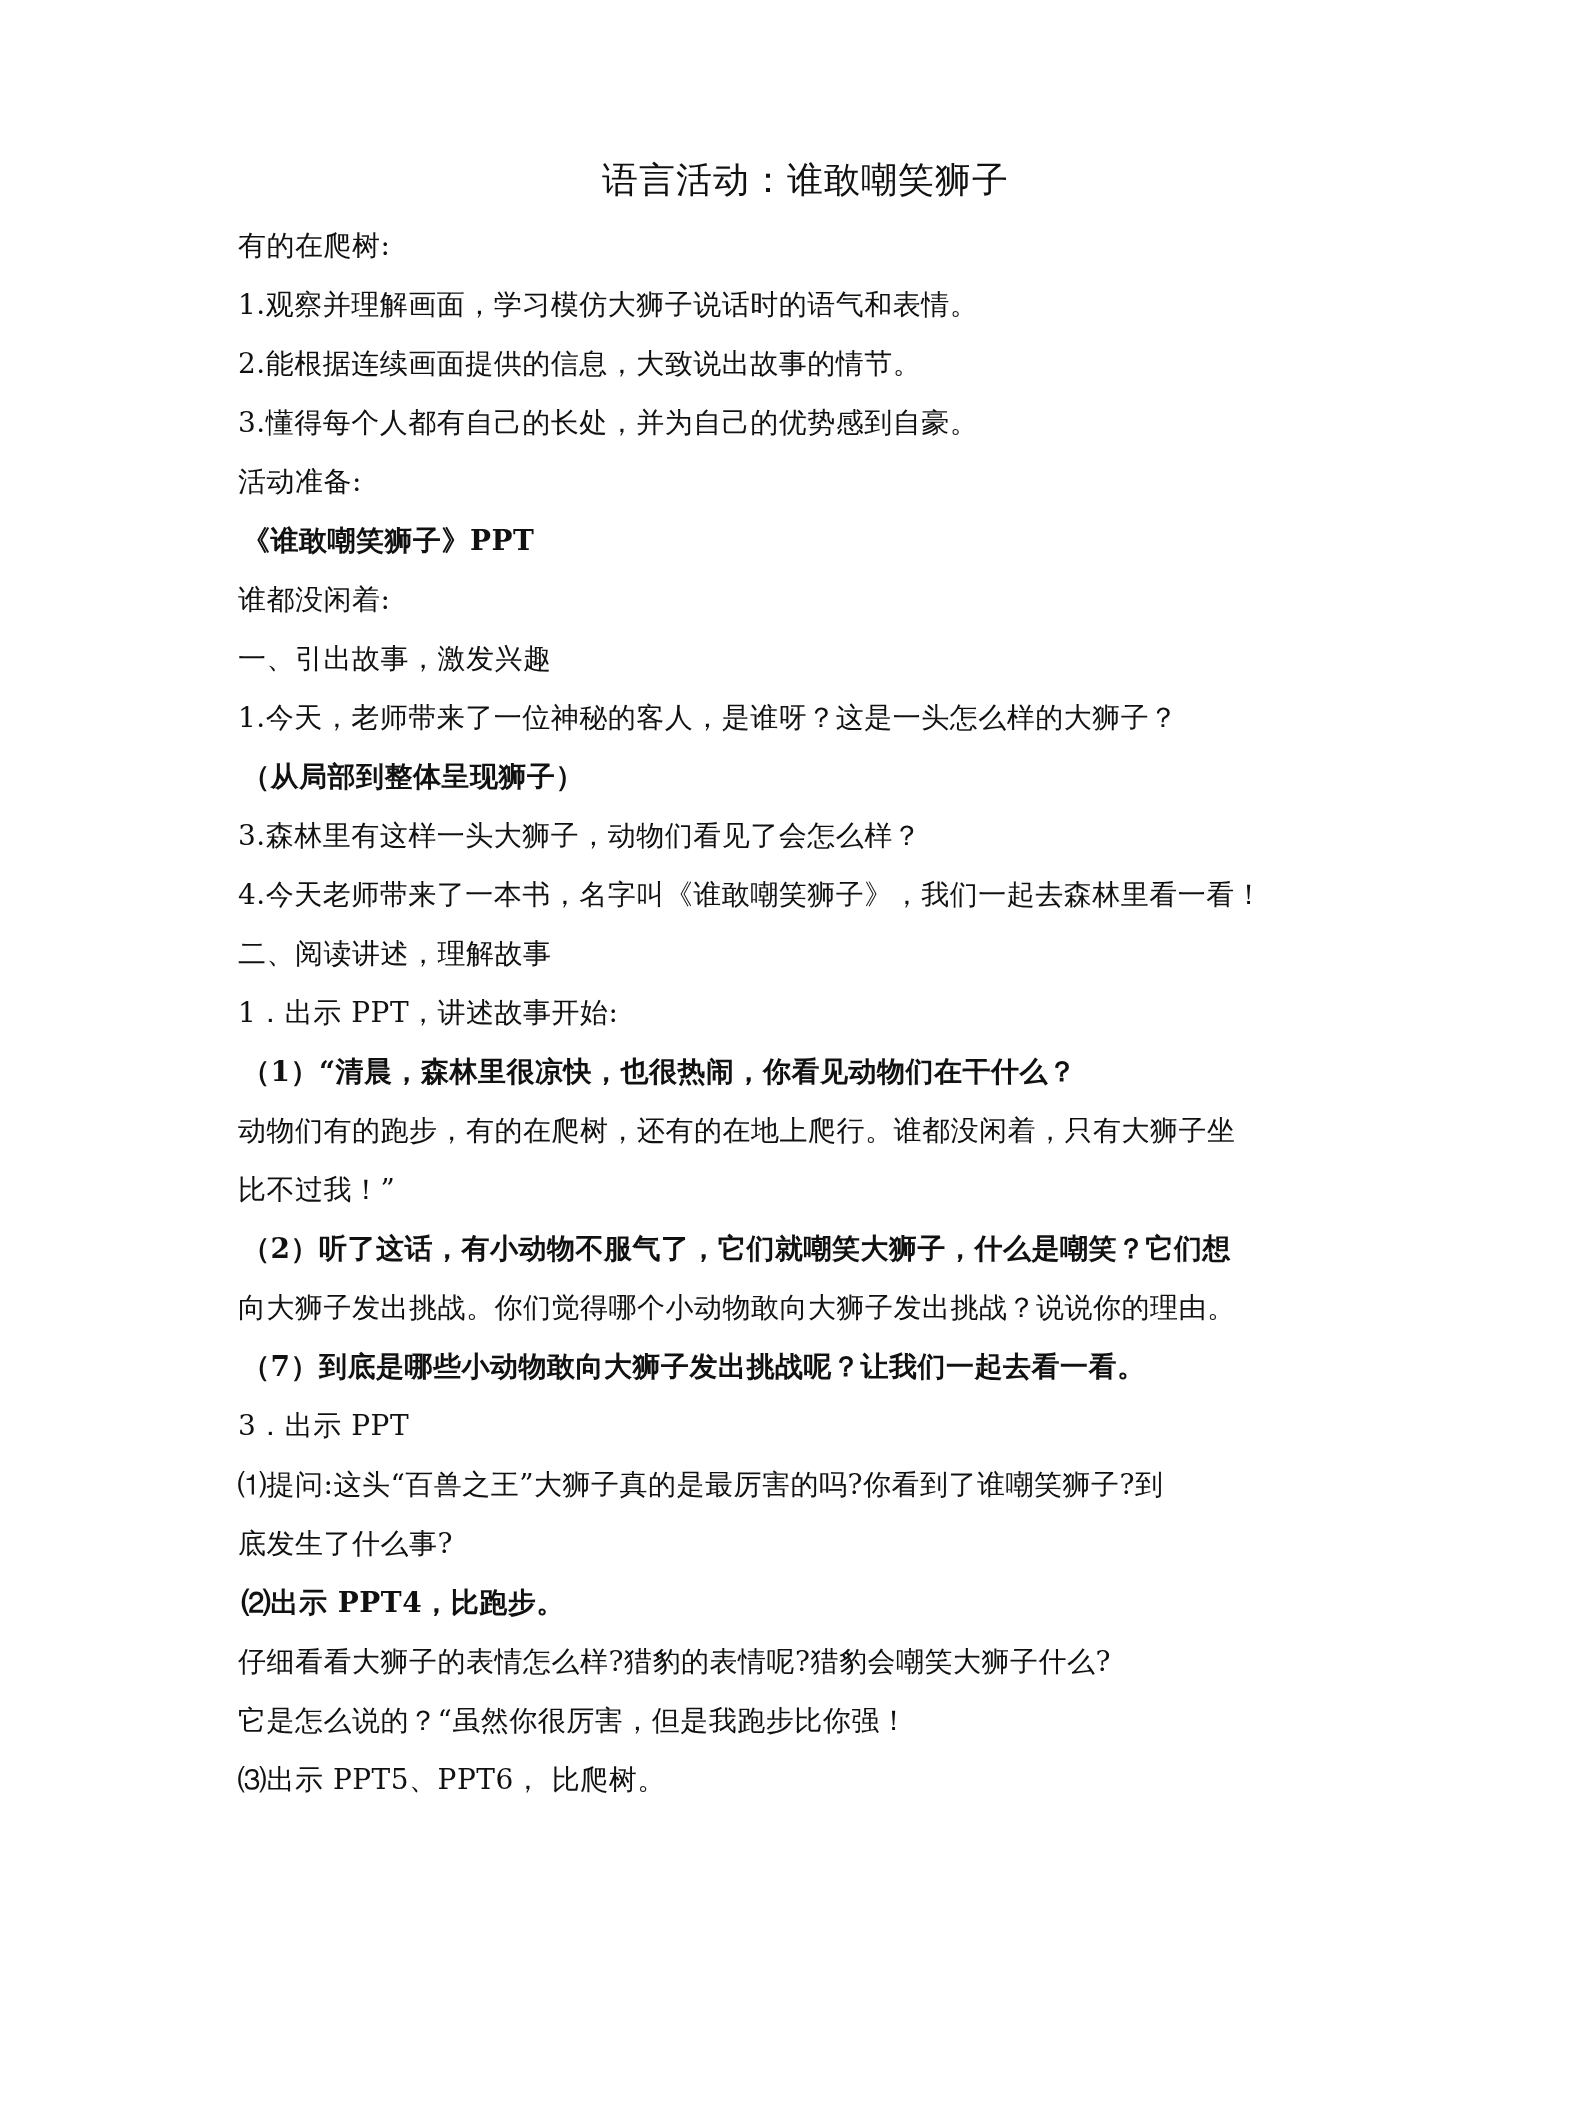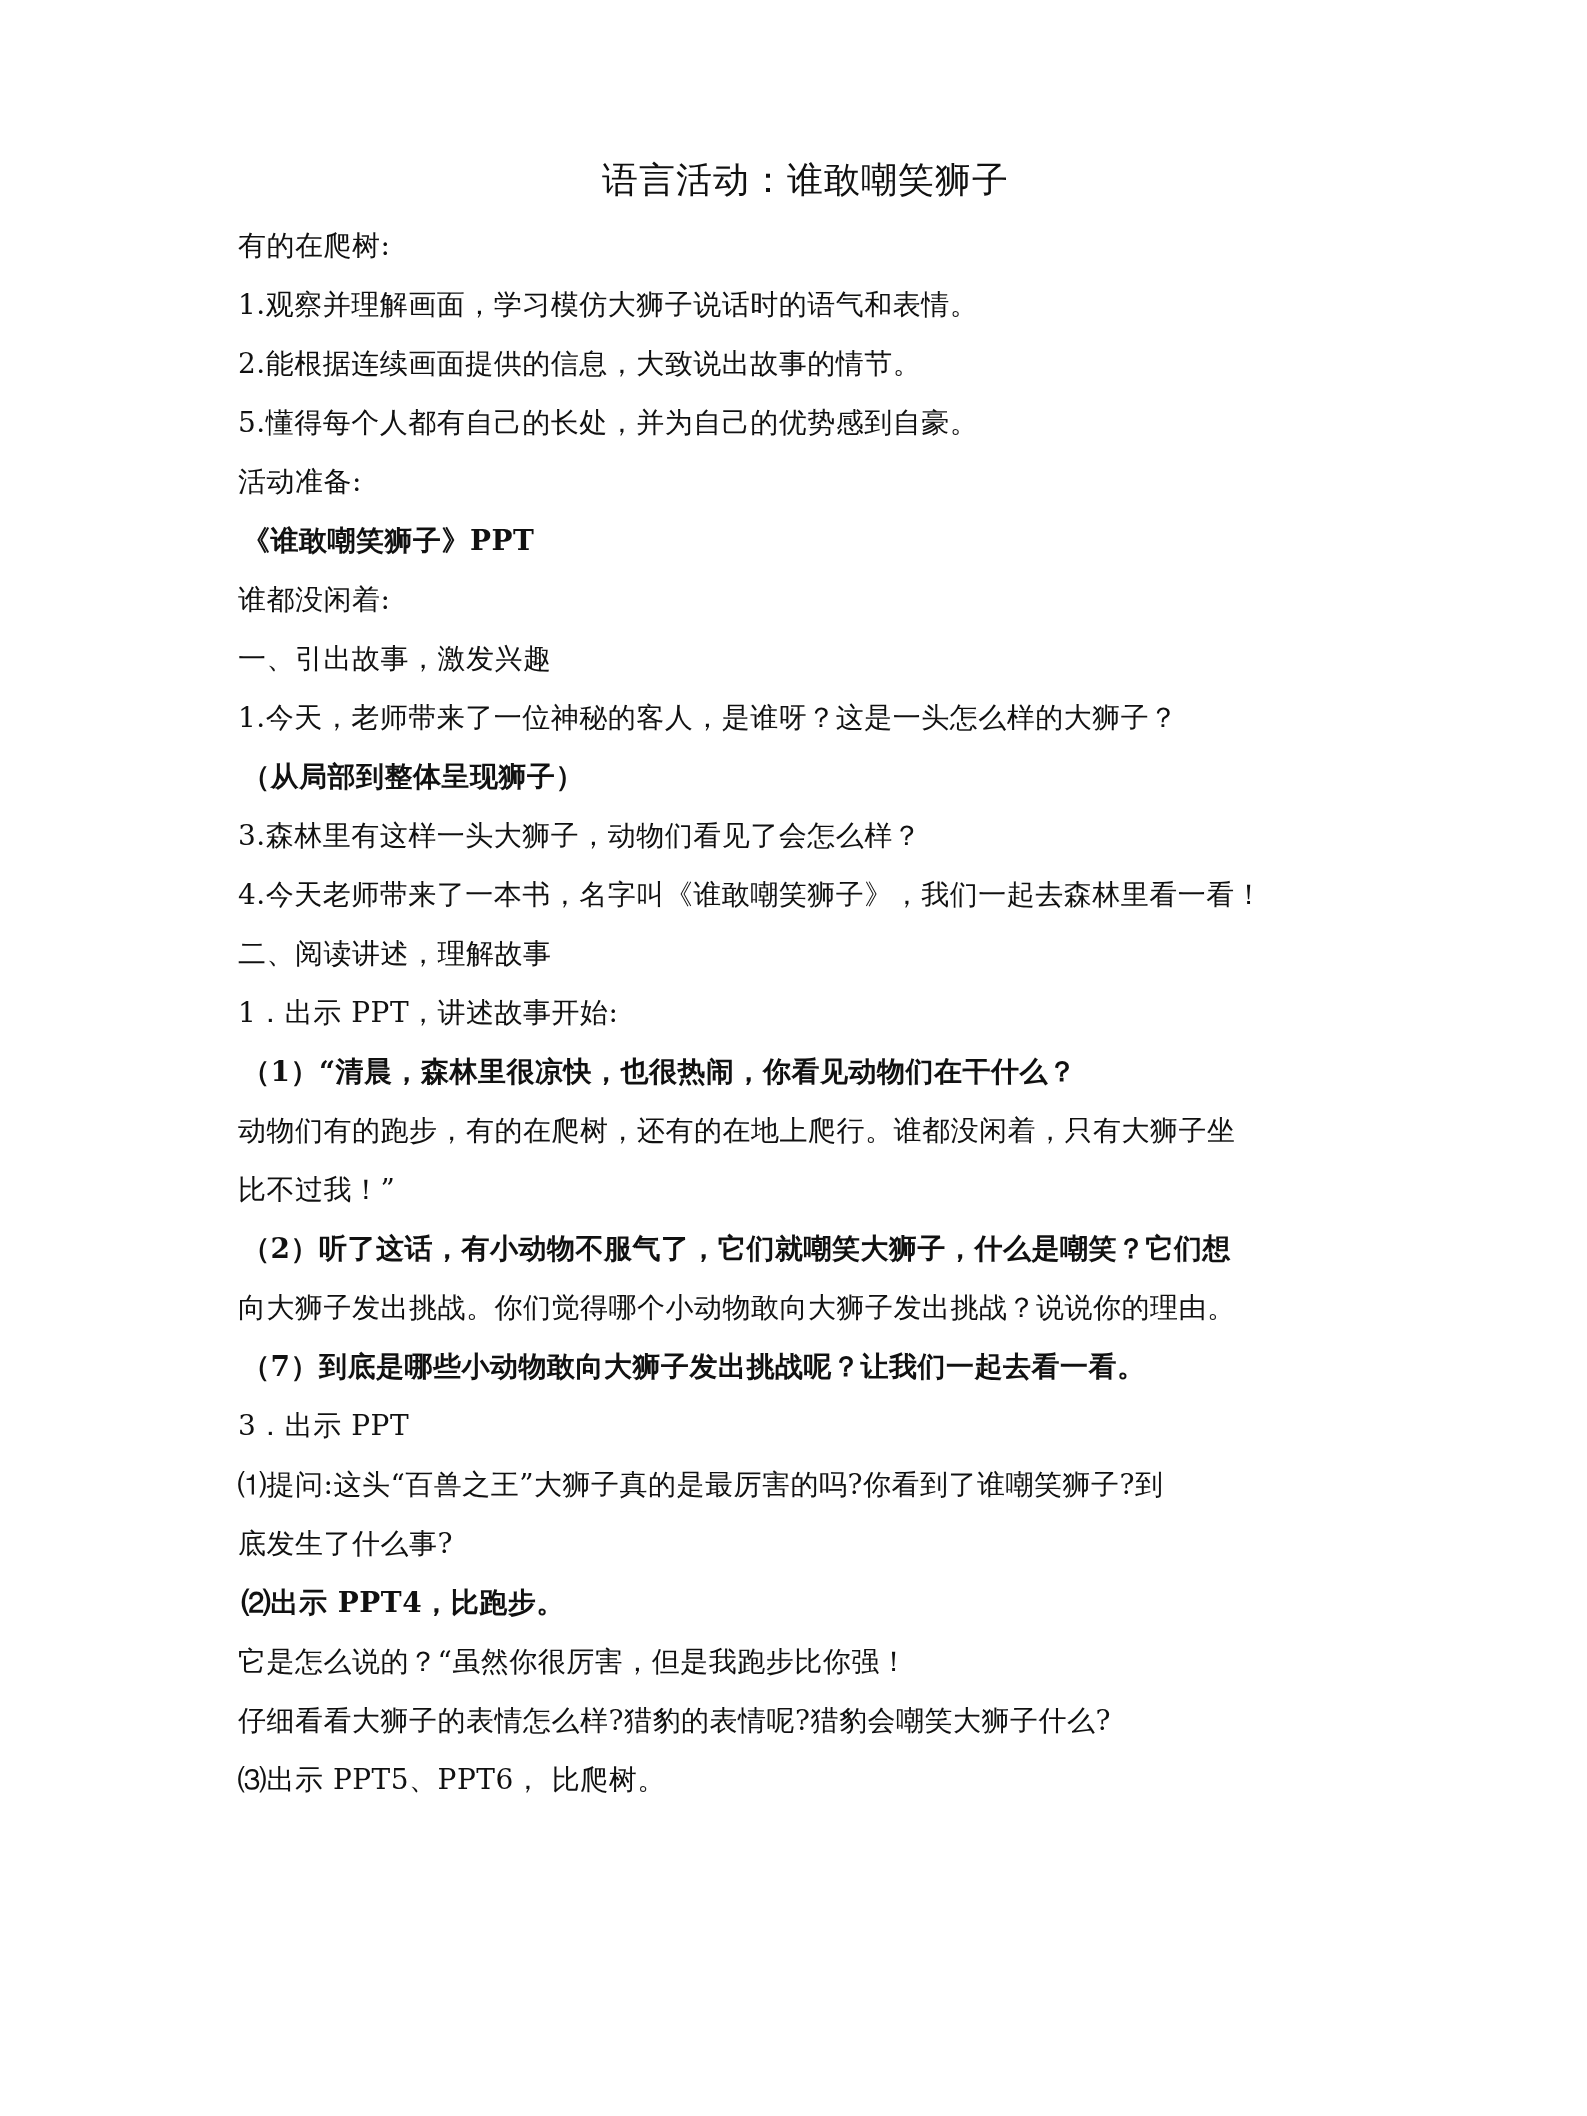--- a/index.html
+++ b/index.html
@@ -14,38 +14,38 @@
 </style>
 </head>
 <body>
 
 <div class="page">
   <div class="title">语言活动：谁敢嘲笑狮子</div>
   <div class="body">
     <div class="line">有的在爬树:</div>
     <div class="line">1.观察并理解画面，学习模仿大狮子说话时的语气和表情。</div>
     <div class="line">2.能根据连续画面提供的信息，大致说出故事的情节。</div>
-    <div class="line">5.懂得每个人都有自己的长处，并为自己的优势感到自豪。</div>
+    <div class="line">3.懂得每个人都有自己的长处，并为自己的优势感到自豪。</div>
     <div class="line">活动准备:</div>
     <div class="line indent">《谁敢嘲笑狮子》PPT</div>
     <div class="line">谁都没闲着:</div>
     <div class="line">一、引出故事，激发兴趣</div>
     <div class="line">1.今天，老师带来了一位神秘的客人，是谁呀？这是一头怎么样的大狮子？</div>
     <div class="line indent">（从局部到整体呈现狮子）</div>
     <div class="line">3.森林里有这样一头大狮子，动物们看见了会怎么样？</div>
     <div class="line">4.今天老师带来了一本书，名字叫《谁敢嘲笑狮子》，我们一起去森林里看一看！</div>
     <div class="line">二、阅读讲述，理解故事</div>
     <div class="line">1．出示 PPT，讲述故事开始:</div>
     <div class="line indent">（1）“清晨，森林里很凉快，也很热闹，你看见动物们在干什么？</div>
     <div class="line">动物们有的跑步，有的在爬树，还有的在地上爬行。谁都没闲着，只有大狮子坐</div>
     <div class="line">比不过我！”</div>
     <div class="line indent">（2）听了这话，有小动物不服气了，它们就嘲笑大狮子，什么是嘲笑？它们想</div>
     <div class="line">向大狮子发出挑战。你们觉得哪个小动物敢向大狮子发出挑战？说说你的理由。</div>
     <div class="line indent">（7）到底是哪些小动物敢向大狮子发出挑战呢？让我们一起去看一看。</div>
     <div class="line">3．出示 PPT</div>
     <div class="line">⑴提问:这头“百兽之王”大狮子真的是最厉害的吗?你看到了谁嘲笑狮子?到</div>
     <div class="line">底发生了什么事?</div>
     <div class="line indent"> ⑵出示 PPT4，比跑步。</div>
+    <div class="line">仔细看看大狮子的表情怎么样?猎豹的表情呢?猎豹会嘲笑大狮子什么?</div>
     <div class="line">它是怎么说的？“虽然你很厉害，但是我跑步比你强！</div>
-    <div class="line">仔细看看大狮子的表情怎么样?猎豹的表情呢?猎豹会嘲笑大狮子什么?</div>
     <div class="line">⑶出示 PPT5、PPT6，    比爬树。</div>
   </div>
 </div>
 
 </body></html>

